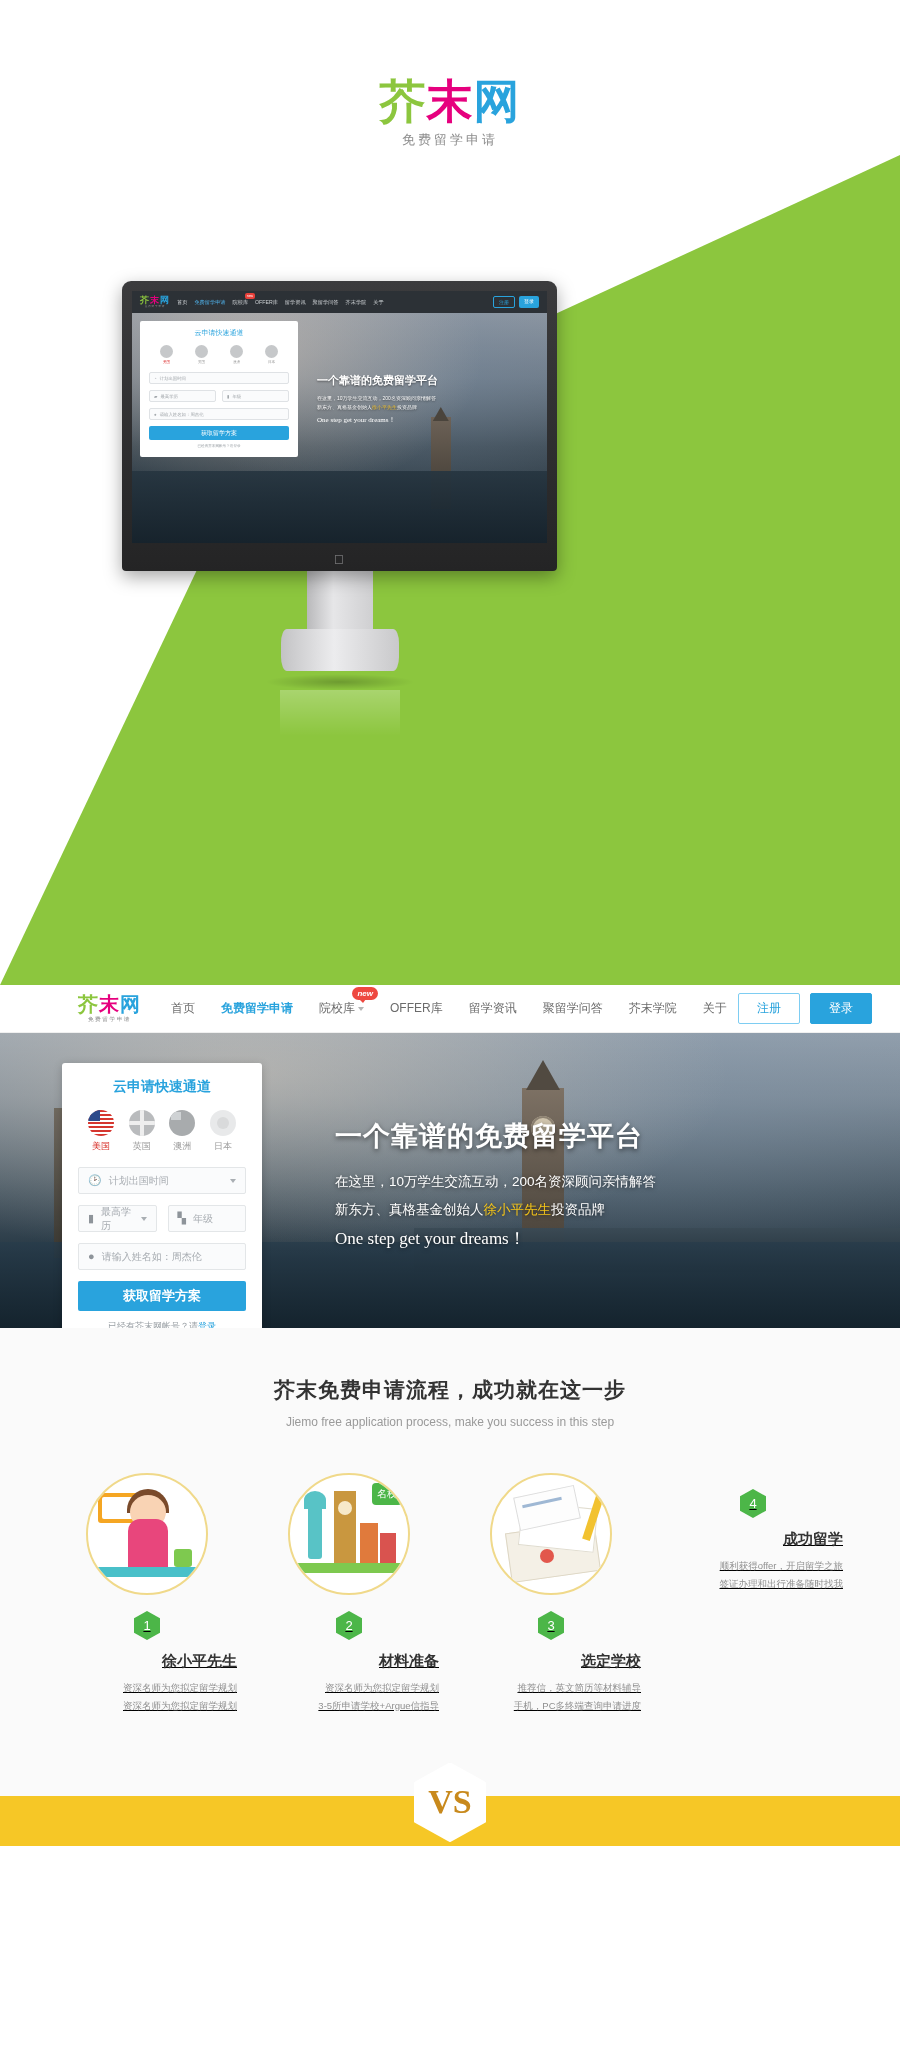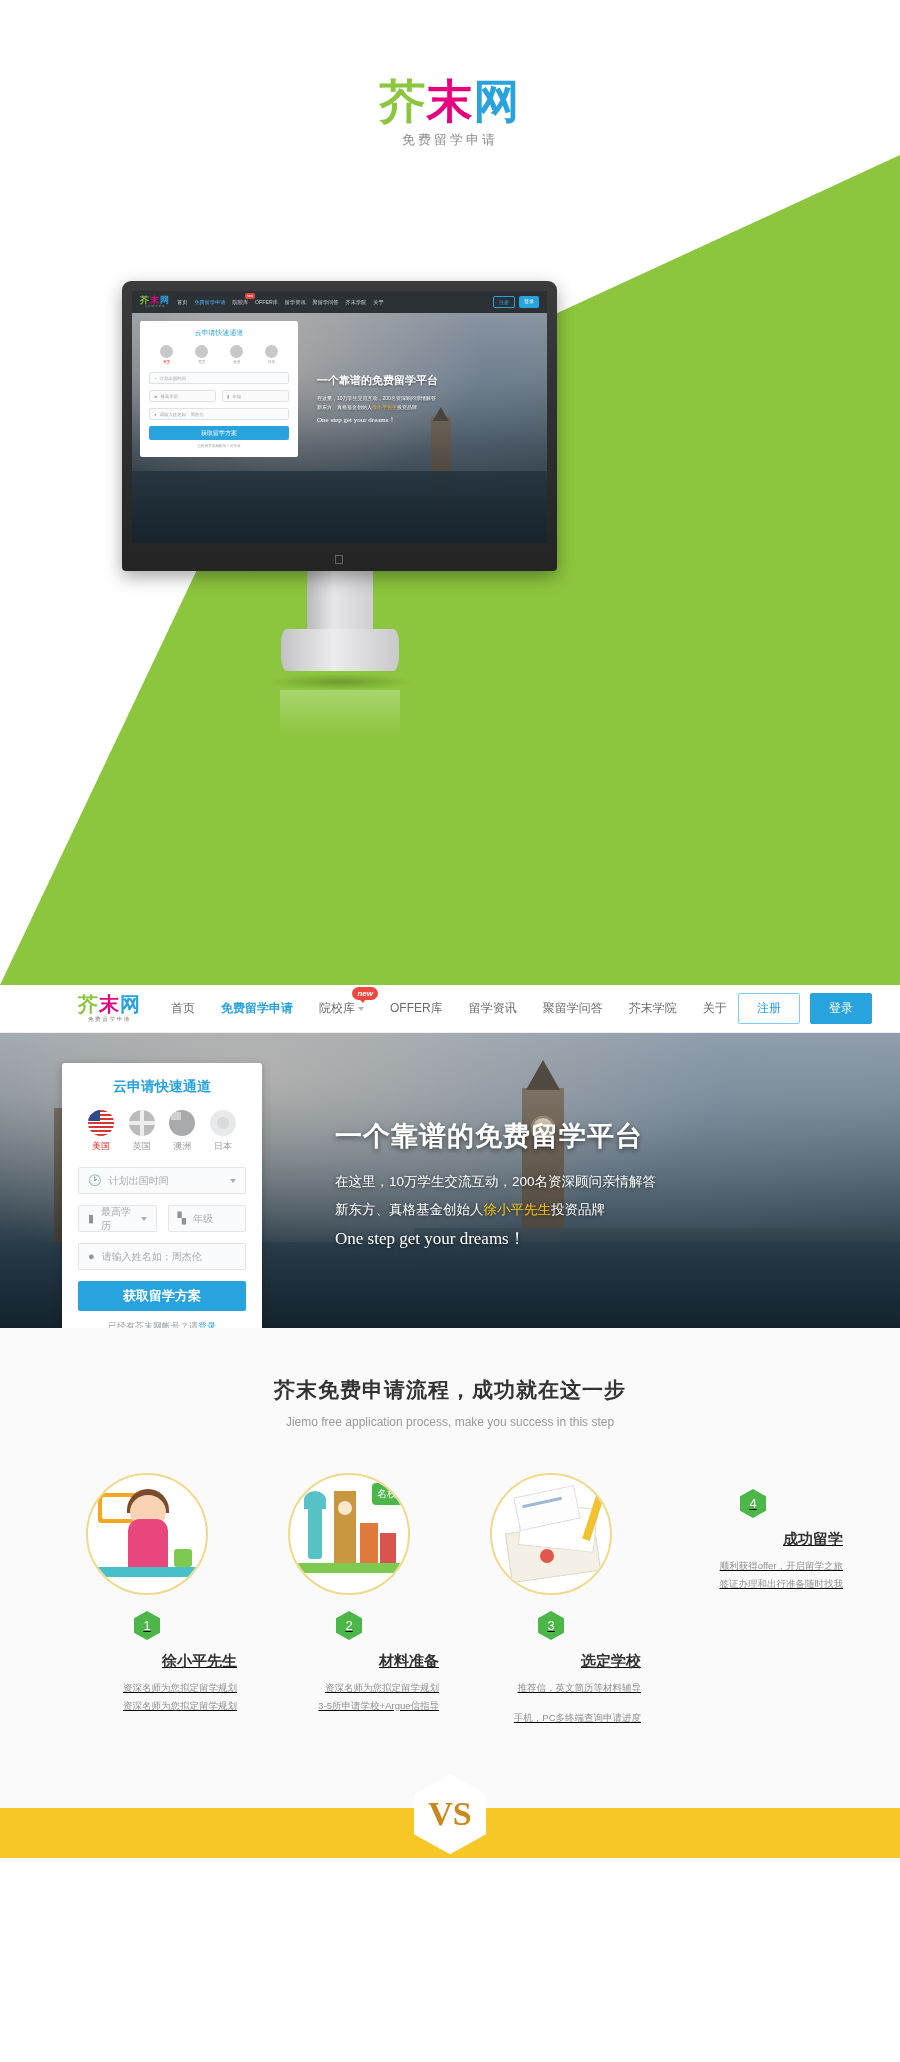--- a/index.html
+++ b/index.html
@@ -514,21 +514,21 @@
           <div class="ia g3-env"></div>
           <div class="ia g3-env2"></div>
           <div class="ia g3-doc"></div>
           <div class="ia g3-line"></div>
           <div class="ia g3-pen"></div>
           <div class="ia g3-dot"></div>
         </div>
         <div class="hexnum">3</div>
         <div class="step-title">选定学校</div>
         <div class="step-desc">推荐信，英文简历等材料辅导</div>
-        <div class="step-desc" style="margin-top:12px">手机，PC多终端查询申请进度</div>
+        <div class="step-desc" style="margin-top:0">手机，PC多终端查询申请进度</div>
       </div>
 
       <div class="step">
         <div class="hexnum">4</div>
         <div class="step-title">成功留学</div>
         <div class="step-desc">顺利获得offer，开启留学之旅</div>
         <div class="step-desc" style="margin-top:0">签证办理和出行准备随时找我</div>
       </div>
 
     </div>

